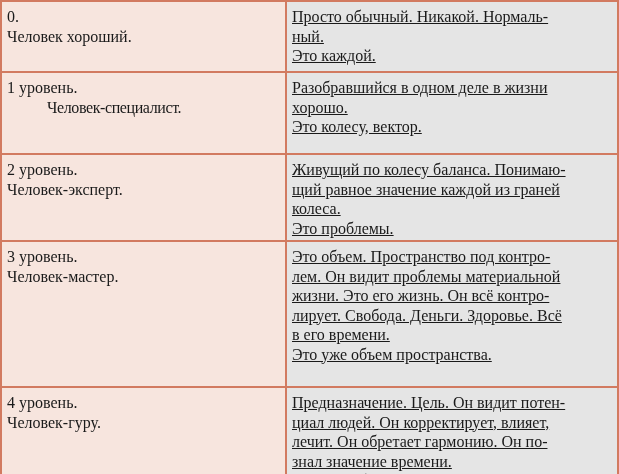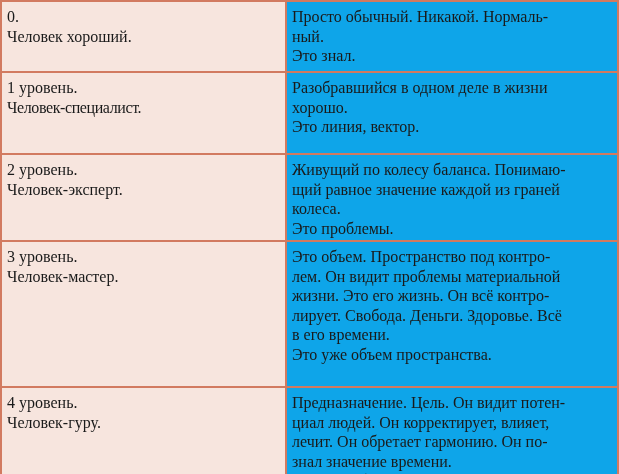--- a/index.html
+++ b/index.html
@@ -13,53 +13,53 @@
       color: #1a1a1a;
     }
     .tbl td {
       border: 2px solid #d27a60;
       vertical-align: top;
       padding: 5px 4px 2px 5px;
       font-size: 16px;
       line-height: 19.5px;
     }
     .tbl td.lvl { background: #f7e5de; width: 278px; }
-    .tbl td.desc { background: #0ea5e9; }
+    .tbl td.desc { background: #e5e5e5; text-decoration: underline; }
     .line { display: block; white-space: nowrap; }
-    .narrow { letter-spacing: -0.4px; }
+    .narrow { letter-spacing: -0.4px; margin-left: 40px; }
   </style>
 </head>
 <body>
 
 <table class="tbl">
   <colgroup>
       <col style="width:285px">
       <col>
     </colgroup>
   <tbody>
     <tr style="height:71px">
       <td class="lvl">
         <span class="line">0.</span>
         <span class="line">Человек хороший.</span>
       </td>
       <td class="desc">
         <span class="line">Просто обычный. Никакой. Нормаль-</span>
         <span class="line">ный.</span>
-        <span class="line">Это знал.</span>
+        <span class="line">Это каждой.</span>
       </td>
     </tr>
     <tr style="height:82px">
       <td class="lvl">
         <span class="line">1 уровень.</span>
         <span class="line narrow">Человек-специалист.</span>
       </td>
       <td class="desc">
         <span class="line">Разобравшийся в одном деле в жизни</span>
         <span class="line">хорошо.</span>
-        <span class="line">Это линия, вектор.</span>
+        <span class="line">Это колесу, вектор.</span>
       </td>
     </tr>
     <tr style="height:66px">
       <td class="lvl">
         <span class="line">2 уровень.</span>
         <span class="line">Человек-эксперт.</span>
       </td>
       <td class="desc">
         <span class="line">Живущий по колесу баланса. Понимаю-</span>
         <span class="line">щий равное значение каждой из граней</span>

